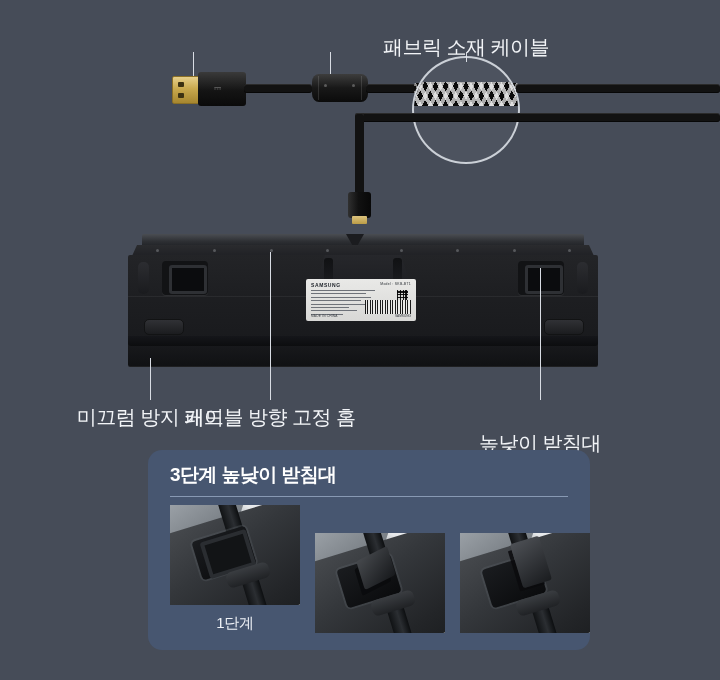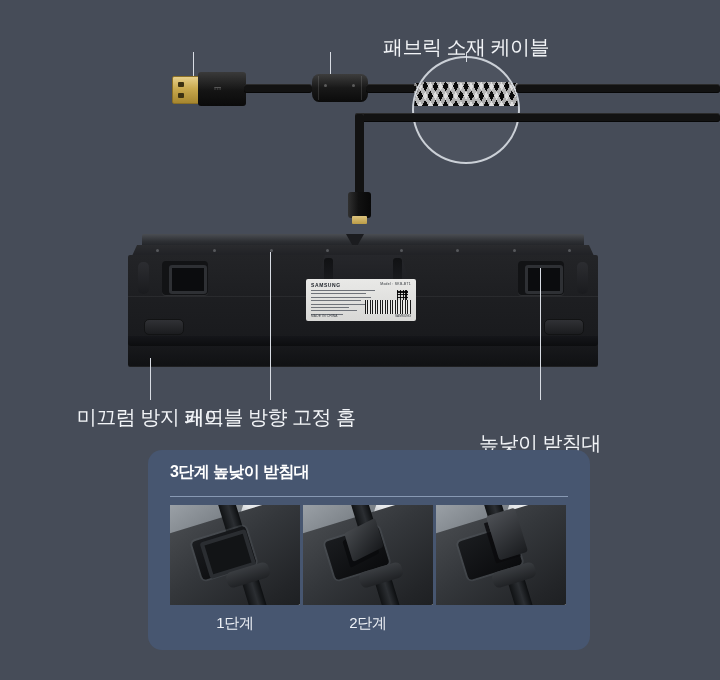--- a/index.html
+++ b/index.html
@@ -329,39 +329,40 @@
     width: 442px;
     height: 200px;
     background: #475670;
     border-radius: 14px;
   }
   .panel-title {
     position: absolute;
     left: 22px;
     top: 12px;
     color: #ffffff;
-    font-size: 16px;
+    font-size: 19px;
     font-weight: bold;
     letter-spacing: -0.6px;
   }
   .panel-rule {
     position: absolute;
     left: 22px;
     top: 46px;
     width: 398px;
     height: 1px;
     background: rgba(190,210,235,0.55);
   }
   .thumbs {
     position: absolute;
     left: 22px;
     top: 55px;
     width: 398px;
     display: flex;
-    gap: 3px;
+    gap: 15px;
+    align-items: flex-end;
   }
   .thumb-cell {
     width: 130px;
   }
   .thumb {
     position: relative;
     width: 130px;
     height: 100px;
     overflow: hidden;
     background: #8f949a;
@@ -597,21 +598,20 @@
         <div class="thumb">
           <div class="th-bg"></div>
           <div class="th-deskglow"></div>
           <div class="th-kbface"></div>
           <div class="th-kbedge"></div>
           <div class="th-silver"></div>
           <div class="th-recess"></div>
           <div class="th-foot-2"></div>
           <div class="th-rubber"></div>
         </div>
-        <div class="thumb-caption">2단계</div>
       </div>
 
       <div class="thumb-cell">
         <div class="thumb">
           <div class="th-bg"></div>
           <div class="th-deskglow"></div>
           <div class="th-kbface"></div>
           <div class="th-kbedge"></div>
           <div class="th-silver"></div>
           <div class="th-recess"></div>

